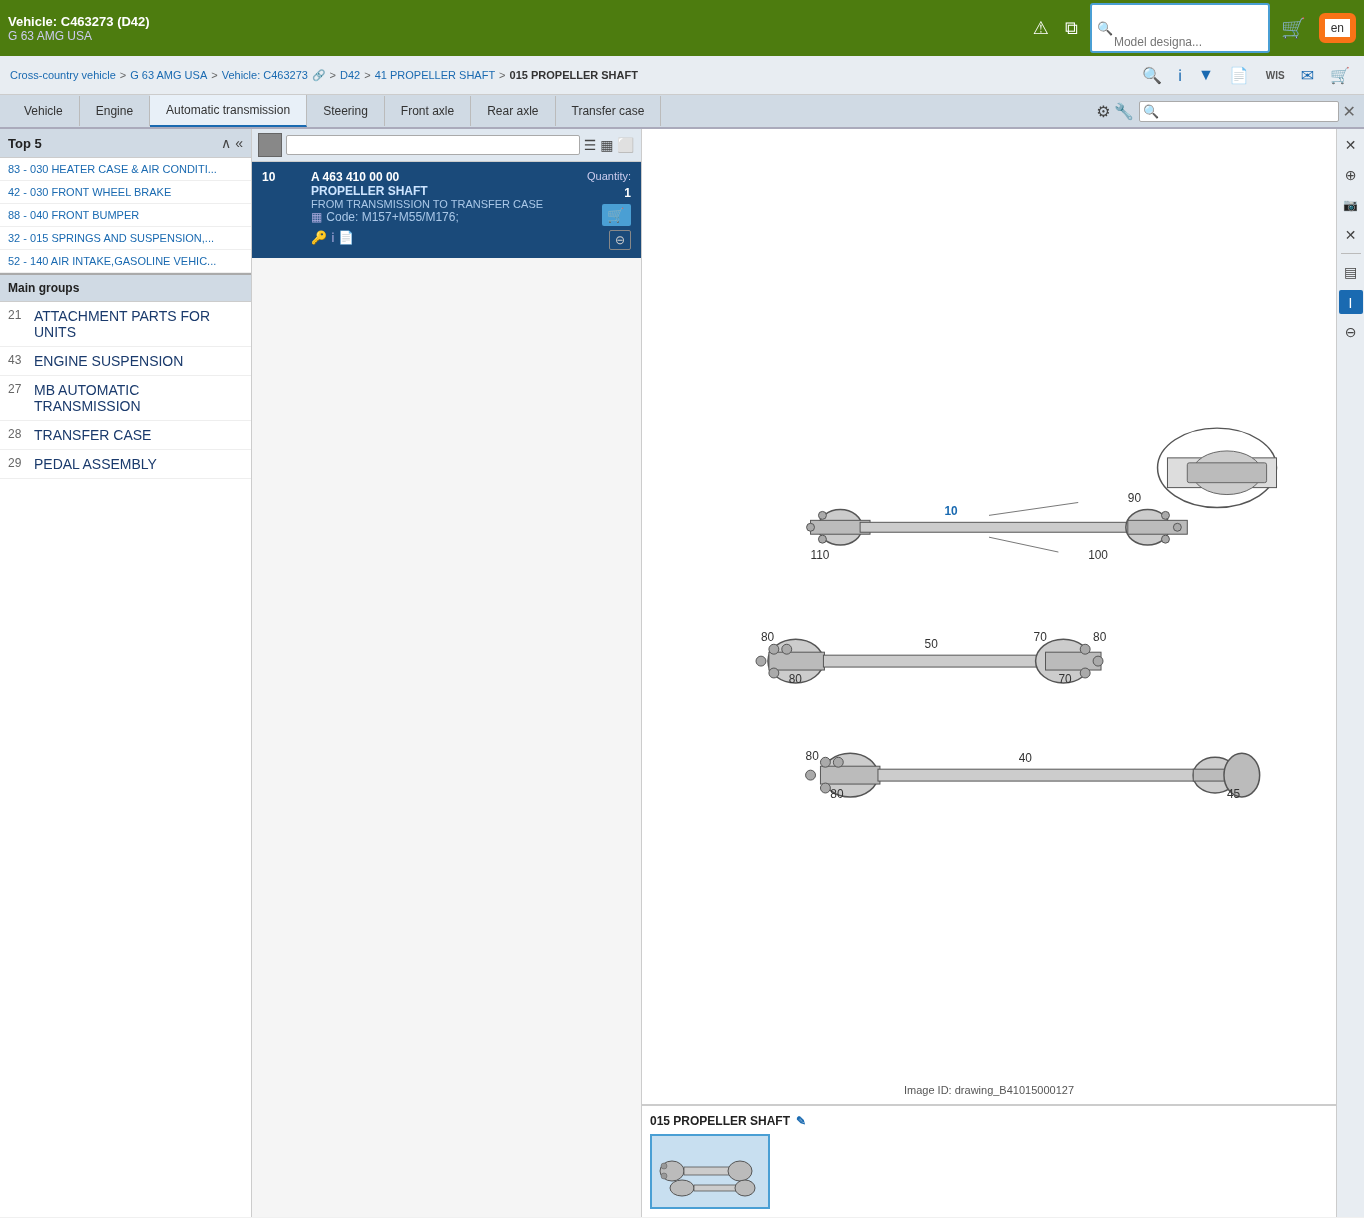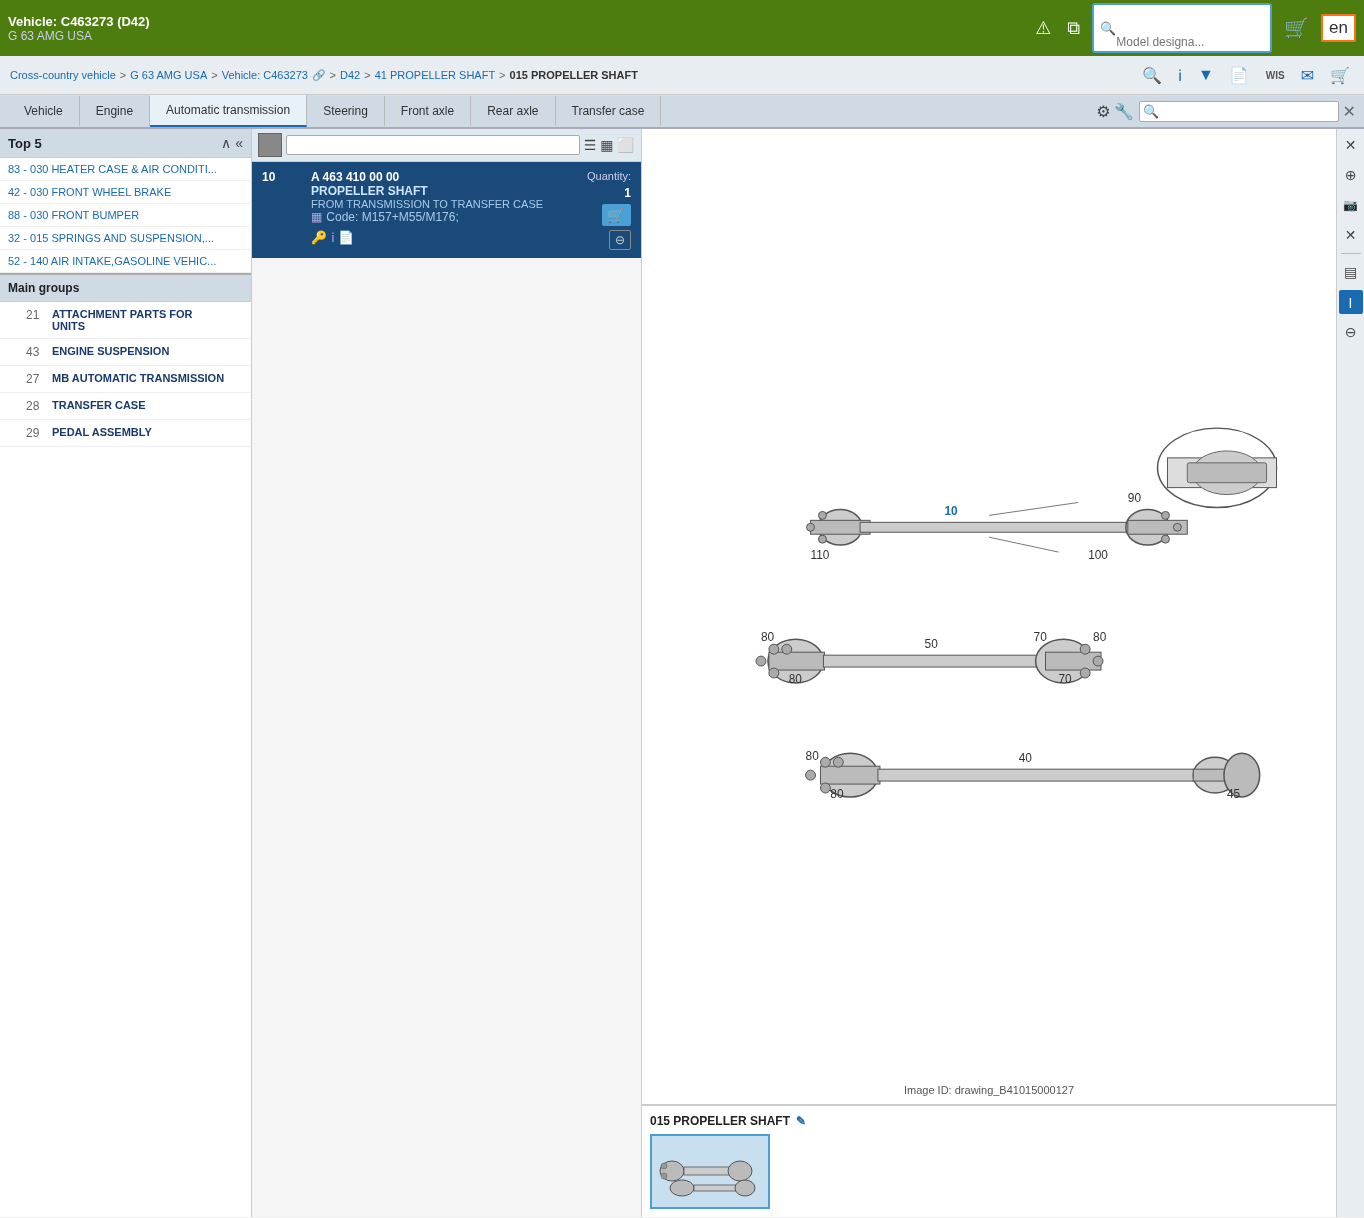--- a/index.html
+++ b/index.html
@@ -26,22 +26,22 @@
     }
     .search-box-top {
       display: flex; align-items: center;
       background: white; border: 2px solid #4a9fd4; border-radius: 3px;
       padding: 2px 6px; width: 180px;
     }
     .search-box-top input {
       border: none; outline: none; font-size: 12px; width: 140px; color: #333; margin-top: 28px;
     }
     .lang-btn {
-      background: white; color: #333; border: 2px solid #f97316;
-      padding: 2px 6px; border-radius: 1px; cursor: pointer; font-size: 17px;
+      background: white; color: #333; border: 6px solid #f97316;
+      padding: 2px 6px; border-radius: 6px; cursor: pointer; font-size: 12px;
     }
     .cart-icon { font-size: 20px; }
 
     
     .breadcrumb {
       background: #e8edf2; padding: 6px 10px;
       display: flex; align-items: center; gap: 4px;
       border-bottom: 1px solid #ccc;
     }
     .breadcrumb a { color: #1a6ab1; text-decoration: none; font-size: 11px; }
@@ -94,25 +94,25 @@
       border-bottom: 1px solid #eee;
     }
 
     .main-groups-header {
       background: #d0dae4; padding: 6px 8px;
       font-weight: bold; font-size: 12px; color: #222;
       border-top: 2px solid #aaa; border-bottom: 1px solid #ccc;
     }
 
     .group-item {
-      padding: 6px 26px; cursor: pointer; font-size: 11px; color: #222;
+      padding: 6px 8px; cursor: pointer; font-size: 11px; color: #222;
       border-bottom: 1px solid #eee; display: flex; gap: 6px;
     }
     .group-num { color: #666; min-width: 20px; }
-    .group-name { color: #1a3a6c; font-weight: bold; font-size: 11px; }
+    .group-name { color: #1a3a6c; font-weight: normal; font-size: 14px; }
 
     .sidebar-scrollbar-area { flex: 1; overflow-y: auto; }
 
     
     .parts-panel { width: 390px; min-width: 390px; border-right: 1px solid #ccc; background: #f5f5f5; display: flex; flex-direction: column; }
     .parts-toolbar {
       background: #e0e8f0; padding: 4px 6px;
       display: flex; align-items: center; gap: 4px;
       border-bottom: 1px solid #ccc;
     }
@@ -251,21 +251,21 @@
     <div class="top5-header">
       <span class="top5-title">Top 5</span>
       <div class="top5-controls">
         <button class="top5-ctrl-btn">∧</button>
         <button class="top5-ctrl-btn">«</button>
       </div>
     </div>
     <div class="top5-list">
       <div class="top5-item">83 - 030 HEATER CASE &amp; AIR CONDITI...</div>
       <div class="top5-item">42 - 030 FRONT WHEEL BRAKE</div>
-      <div class="top5-item">88 - 030 FRONT BUMPER</div>
+      <div class="top5-item">88 - 040 FRONT BUMPER</div>
       <div class="top5-item">32 - 015 SPRINGS AND SUSPENSION,...</div>
       <div class="top5-item">52 - 140 AIR INTAKE,GASOLINE VEHIC...</div>
     </div>
     <div class="main-groups-header">Main groups</div>
     <div class="sidebar-scrollbar-area">
       <div class="group-item">
         <span class="group-num">21</span>
         <span class="group-name">ATTACHMENT PARTS FOR UNITS</span>
       </div>
       <div class="group-item">

